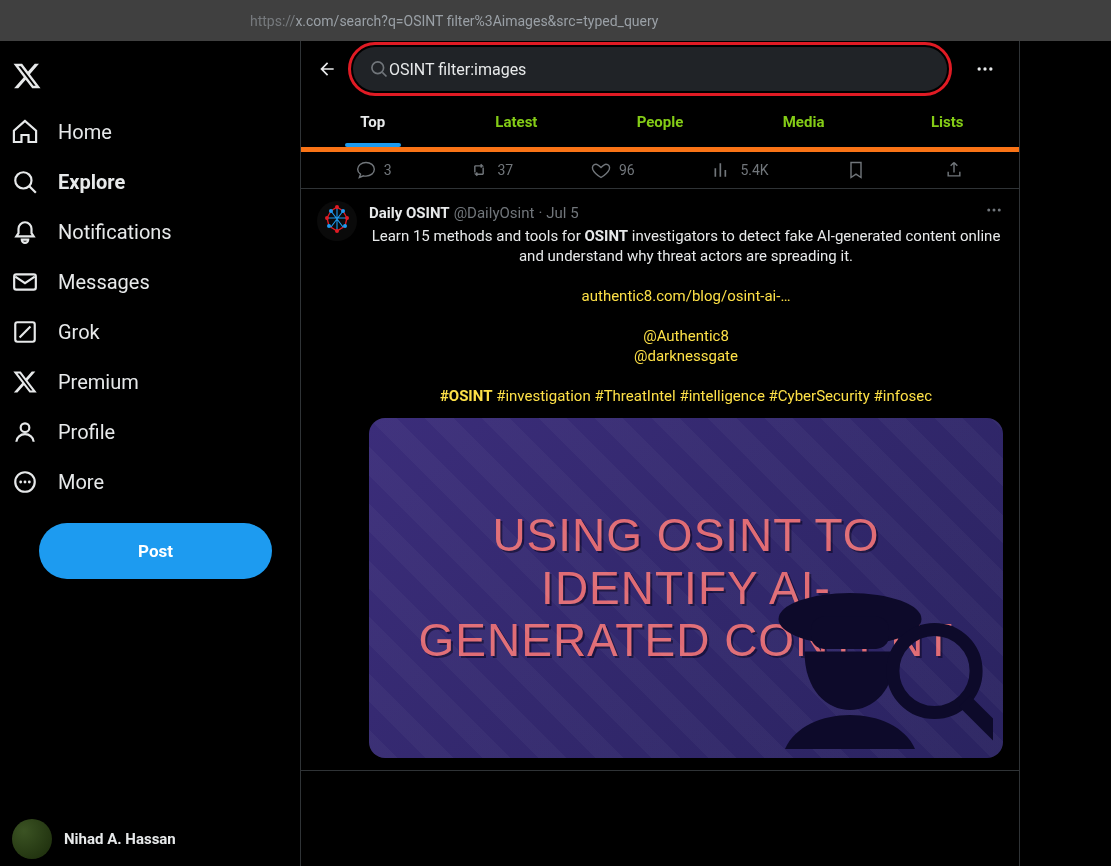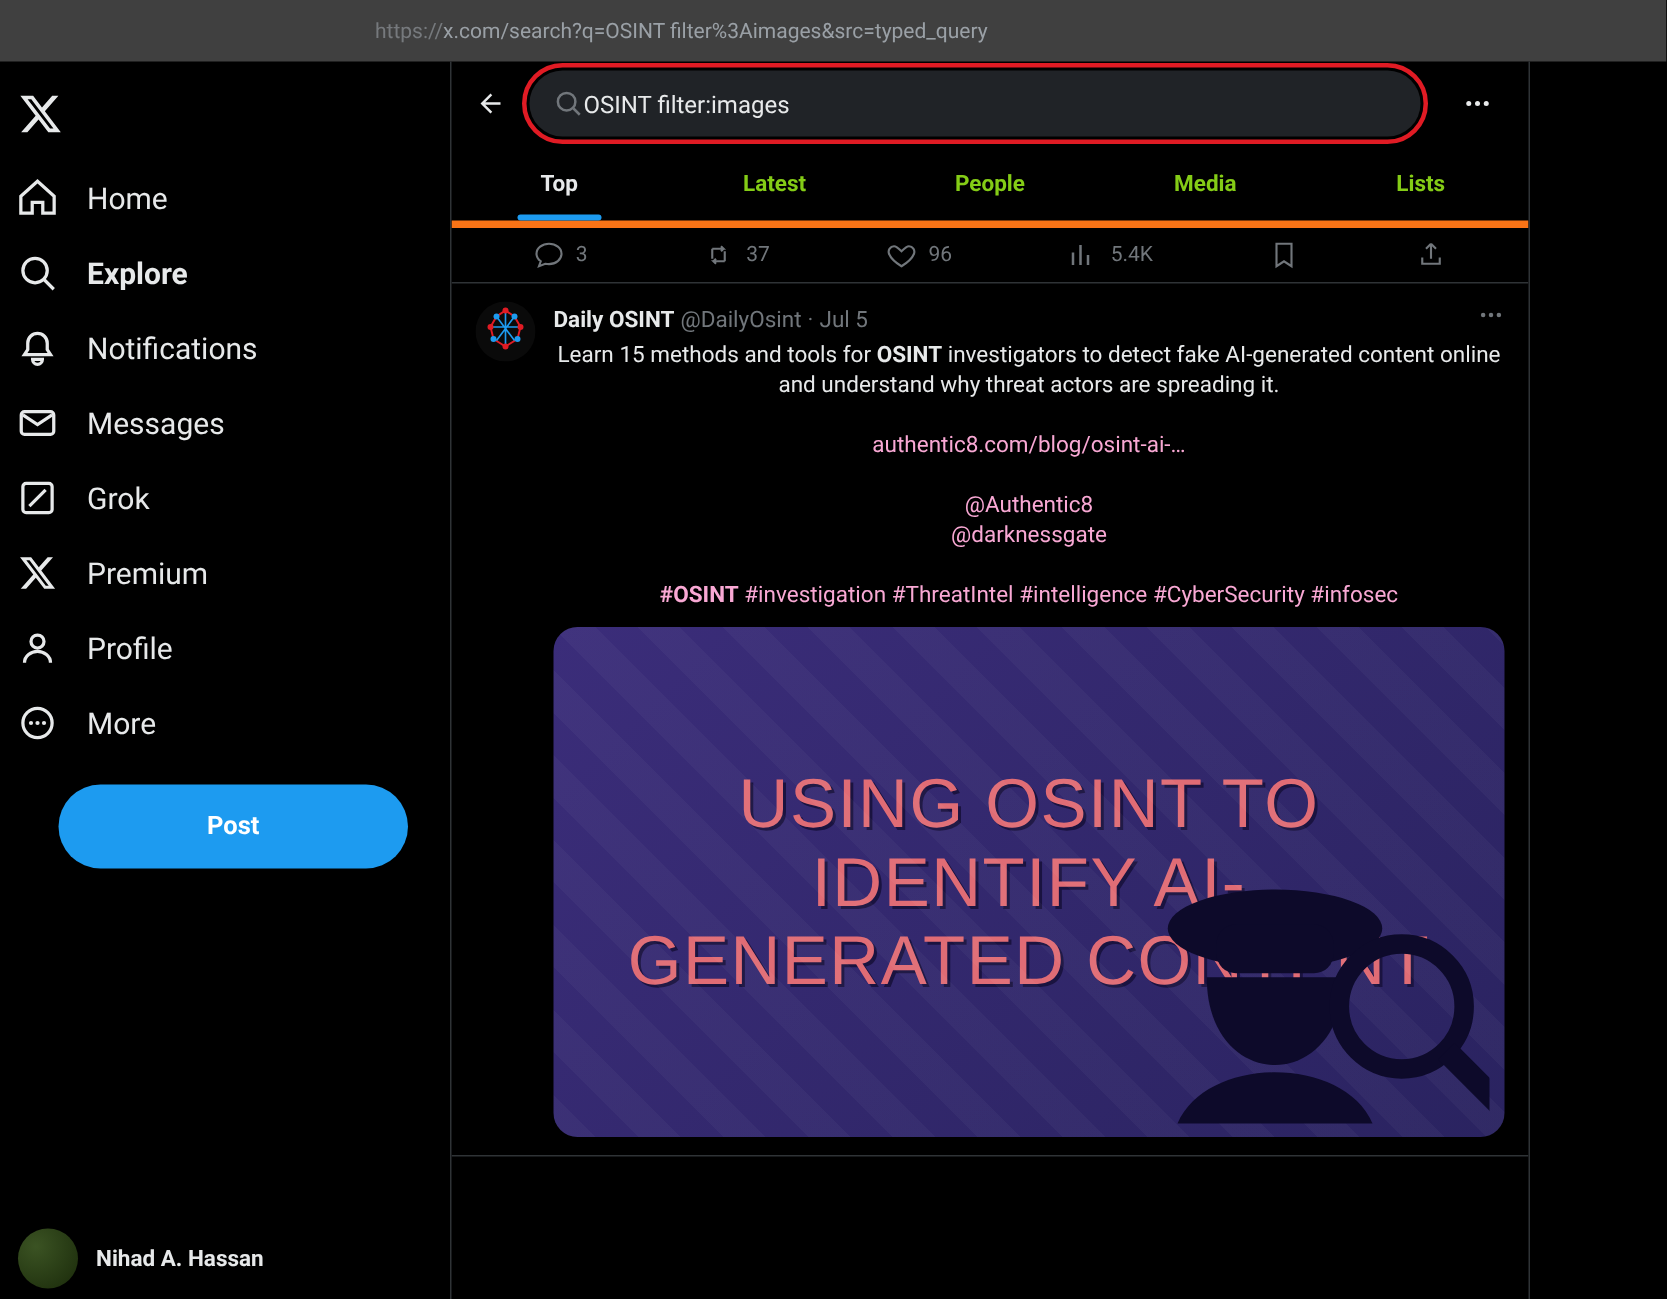--- a/index.html
+++ b/index.html
@@ -34,21 +34,21 @@
   .eng svg { width:20px; height:20px; fill:#71767b; }
   .tweet { display:flex; padding:12px 16px; gap:12px; border-bottom:1px solid #2f3336; }
   .tweet .avatar { width:40px; height:40px; border-radius:50%; background:#000; display:flex; align-items:center; justify-content:center; flex-shrink:0; }
   .tweet .avatar svg { width:40px; height:40px; }
   .tweet-body { flex:1; font-size:15px; line-height:20px; }
   .tweet-head { display:flex; align-items:center; gap:4px; }
   .tweet-head .name { font-weight:700; }
   .tweet-head .handle,.tweet-head .dot,.tweet-head .date { color:#71767b; }
   .tweet-head .row-more { margin-left:auto; color:#71767b; cursor:pointer; }
   .tweet-text { margin-top:2px;text-align:center; }
-  .tweet-text .link { color:#f9a8d4; }
+  .tweet-text .link { color:#fde047; }
   .tweet-text .bold { font-weight:700; }
   .tweet-media { margin-top:12px; border-radius:16px; overflow:hidden; height:340px; background:linear-gradient(135deg,#3b2d7a,#2a2360); position:relative; display:flex; align-items:center; justify-content:center; }
   .tweet-media .headline { font-family:Impact,Haettenschweiler,"Arial Narrow Bold",sans-serif; color:#e06c75; font-size:46px; line-height:1.15; text-align:center; padding:20px 40px; text-shadow:2px 2px 0 #1a1340; letter-spacing:1px; }
   .tweet-media::before { content:""; position:absolute; inset:0; background:repeating-linear-gradient(45deg,rgba(255,255,255,.03) 0 20px,transparent 20px 40px); }
   .spy { position:absolute; right:10px; bottom:-30px; width:260px; height:260px; }
   .right-rail { width:90px; }
 </style>
 </head>
 <body>
 

